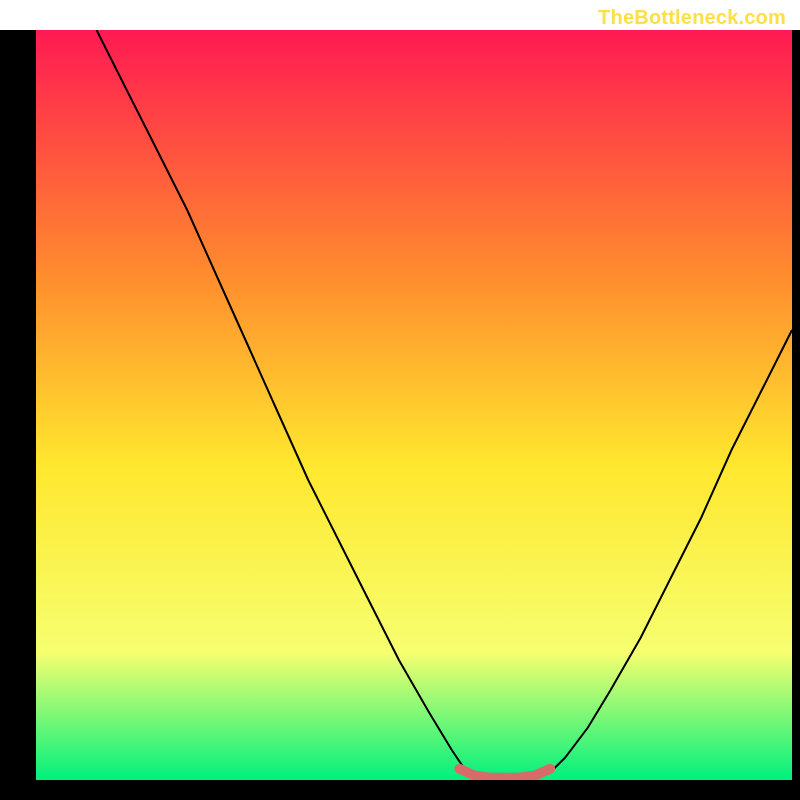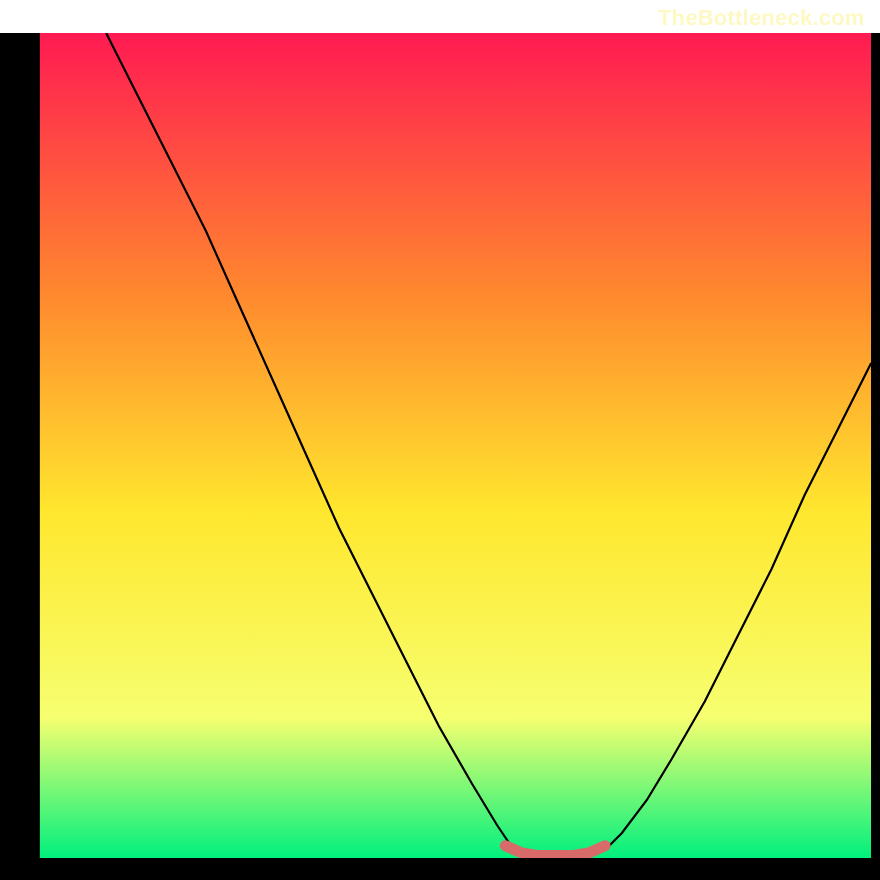--- a/index.html
+++ b/index.html
@@ -9,21 +9,21 @@
     top: 0; left: 0;
     width: 800px; height: 800px;
   }
   .watermark {
     position: absolute;
     top: 6px;
     right: 14px;
     font-family: Arial, Helvetica, sans-serif;
     font-size: 20px;
     font-weight: bold;
-    color: #fef9c3;
+    color: #fde047;
     letter-spacing: 0.2px;
     z-index: 10;
   }
   svg { display: block; }
 </style>
 </head>
 <body>
 
 <div class="chart-container">
   <svg id="chart-svg" width="800" height="800" viewBox="0 0 800 800">

